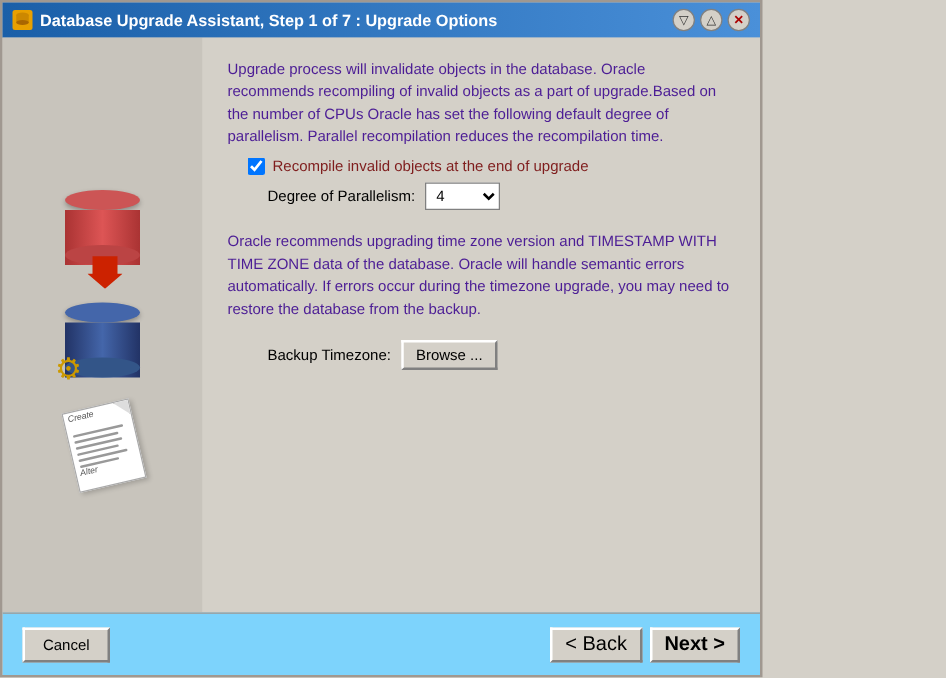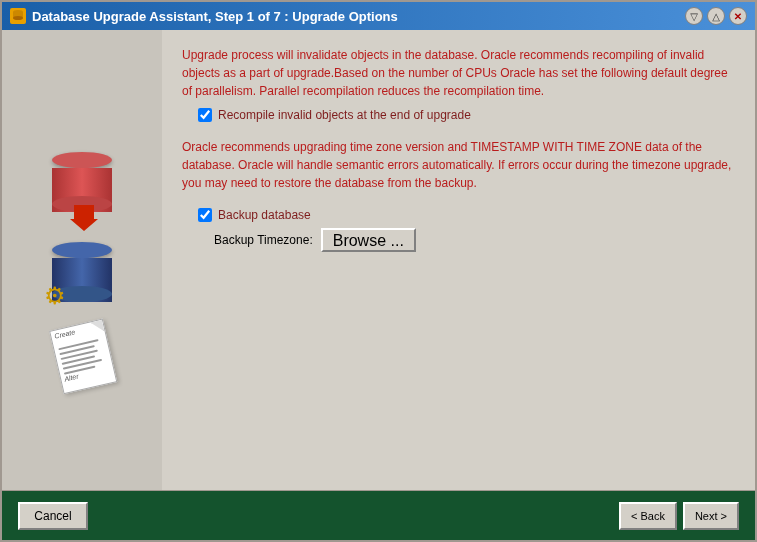--- a/index.html
+++ b/index.html
@@ -6,21 +6,21 @@
     body {
       width: 757px;
       height: 542px;
       font-family: 'Arial', sans-serif;
       font-size: 13px;
       background: #d4d0c8;
       overflow: hidden;
     }
 
     .window {
-      width: 757px;
+      width: 610px;
       height: 542px;
       background: #d4d0c8;
       border: 2px solid #a09890;
       display: flex;
       flex-direction: column;
     }
 
     .title-bar {
       background: linear-gradient(to right, #1a5fa8, #4a90d9);
       color: white;
@@ -151,21 +151,21 @@
       background: #d4d0c8;
     }
 
     .section {
       margin-bottom: 16px;
     }
 
     .section-text {
       font-size: 12px;
       line-height: 1.5;
-      color: #b91c1c;
+      color: #4c1d95;
       margin-bottom: 8px;
     }
 
     .checkbox-row {
       display: flex;
       align-items: center;
       gap: 6px;
       margin-bottom: 6px;
       margin-left: 16px;
     }
@@ -214,28 +214,28 @@
       flex: 1;
       max-width: 280px;
     }
 
     .browse-btn {
       height: 24px;
       padding: 2px 10px;
       background: #d4d0c8;
       border: 2px solid;
       border-color: #ffffff #808080 #808080 #ffffff;
-      font-size: 16px;
+      font-size: 12px;
       cursor: pointer;
       white-space: nowrap;
     }
 
     .footer {
       height: 50px;
-      background: #14532d;
+      background: #7dd3fc;
       border-top: 1px solid #a09890;
       display: flex;
       align-items: center;
       justify-content: space-between;
       padding: 0 16px;
       flex-shrink: 0;
     }
 
     .footer-left {
       display: flex;
@@ -255,30 +255,30 @@
       background: #d4d0c8;
       border: 2px solid;
       border-color: #ffffff #808080 #808080 #ffffff;
       font-size: 12px;
       cursor: pointer;
     }
 
     .btn-primary {
       background: #d4d0c8;
       border-color: #ffffff #808080 #808080 #ffffff;
-      font-weight: normal;
+      font-weight: bold;
     }
 
     .nav-btn {
       height: 28px;
       padding: 2px 10px;
       background: #d4d0c8;
       border: 2px solid;
       border-color: #ffffff #808080 #808080 #ffffff;
-      font-size: 11px;
+      font-size: 16px;
       cursor: pointer;
       display: flex;
       align-items: center;
       gap: 4px;
     }
 
     .illustration-wrapper {
       display: flex;
       flex-direction: column;
       align-items: center;
@@ -379,31 +379,38 @@
       </div>
 
       <div class="content-area">
 
         <div class="section">
           <p class="section-text">Upgrade process will invalidate objects in the database. Oracle recommends recompiling of invalid objects as a part of upgrade.Based on the number of CPUs Oracle has set the following default degree of parallelism. Parallel recompilation reduces the recompilation time.</p>
           <div class="checkbox-row">
             <input type="checkbox" checked="" style="">
             <span class="checkbox-label">Recompile invalid objects at the end of upgrade</span>
           </div>
+          <div class="field-row">
+            <span class="field-label">Degree of Parallelism:</span>
+            <select class="dropdown-select">
+              <option value="1">1</option>
+              <option value="2">2</option>
+              <option value="3">3</option>
+              <option value="4" selected="">4</option>
+              <option value="8">8</option>
+              <option value="16">16</option>
+            </select>
+          </div>
         </div>
 
         <div class="section">
           <p class="section-text">Oracle recommends upgrading time zone version and TIMESTAMP WITH TIME ZONE data of the database. Oracle will handle semantic errors automatically. If errors occur during the timezone upgrade, you may need to restore the database from the backup.</p>
         </div>
 
         <div class="section">
-          <div class="checkbox-row">
-            <input type="checkbox" checked="" style="">
-            <span class="checkbox-label">Backup database</span>
-          </div>
           <div class="field-row">
             <span class="field-label">Backup Timezone:</span>
             <button class="browse-btn">Browse ...</button>
           </div>
         </div>
 
       </div>
     </div>
 
     <div class="footer">

